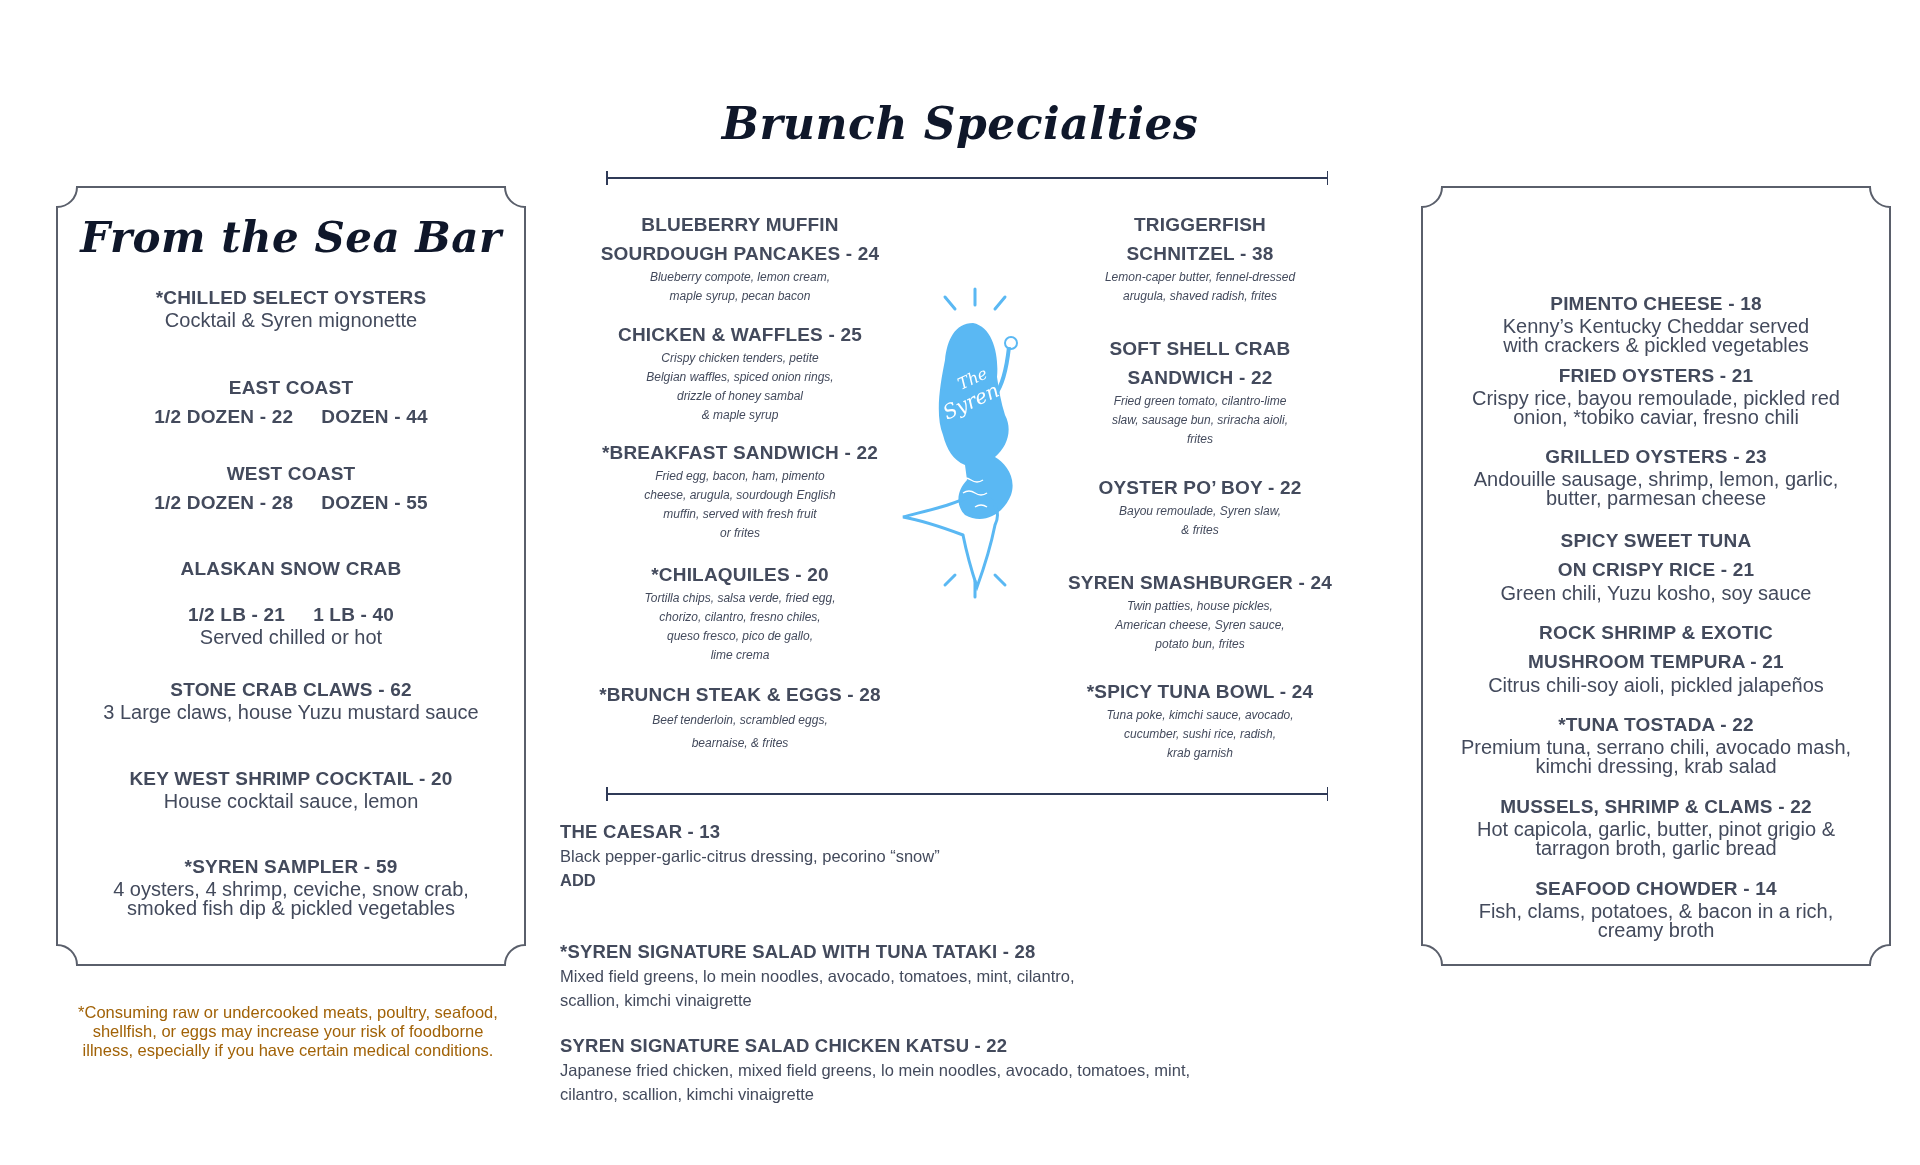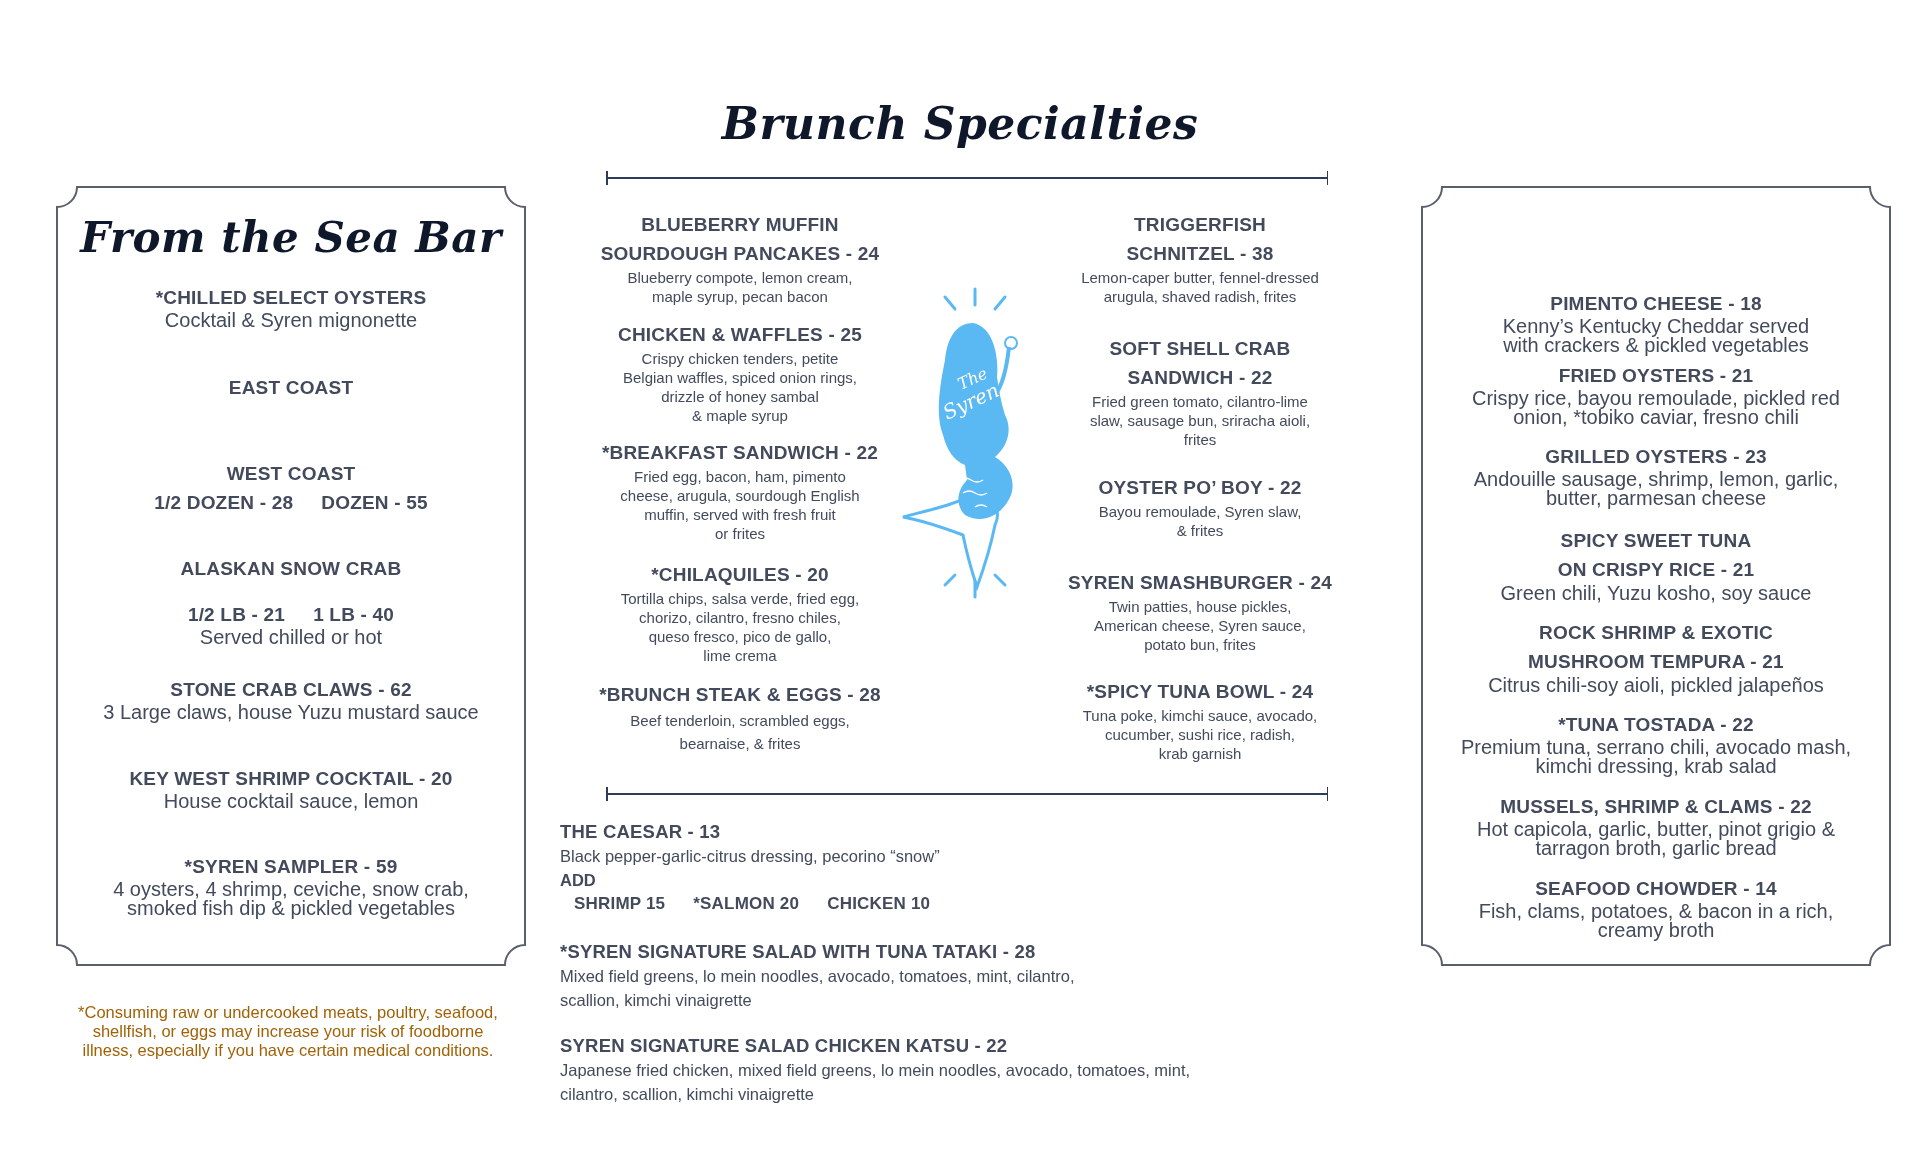--- a/index.html
+++ b/index.html
@@ -23,21 +23,21 @@
   #start { left:1420px; top:185px; width:472px; height:782px; }
 
   #brunch-title { position:absolute; left:0; width:1920px; top:98px; text-align:center; font-size:44px; }
   .rule { position:absolute; left:606px; width:722px; height:2px; background:#2f3a57; }
   .rule::before, .rule::after { content:""; position:absolute; top:-6px; width:1.5px; height:14px; background:#2f3a57; }
   .rule::before { left:0; } .rule::after { right:0; }
 
   .col { position:absolute; text-align:center; }
   .col .item { position:absolute; left:0; right:0; }
   .col .item-name { font-size:19px; line-height:29px; }
-  .col .item-desc { font-size:15px; line-height:19px; }
+  .col .item-desc { font-size:12px; line-height:19px;font-style:italic; }
 
   #mermaid { position:absolute; left:895px; top:285px; width:160px; height:320px; }
 
   .salads { position:absolute; left:560px; width:820px; text-align:left; }
   .salads .item-name { font-family:"Liberation Sans", sans-serif; font-size:18.5px; line-height:24px; }
   .salads .item-desc { font-size:16.5px; line-height:24px; }
 
   #disclaimer { position:absolute; left:68px; top:1003px; width:440px; text-align:center; font-size:16.5px; line-height:19px; color:#a16207; }
 </style>
 </head>
@@ -48,20 +48,23 @@
     <path d="M22,2 H450 A20,20 0 0 0 470,22 V760 A20,20 0 0 0 450,780 H22 A20,20 0 0 0 2,760 V22 A20,20 0 0 0 22,2 Z" fill="none" stroke="#5a5f6b" stroke-width="2"></path>
   </svg>
   <div class="panel-title script" style="top:28px;">From the Sea Bar</div>
 
   <div class="items" style="top:100px;">
     <div class="item-name">*CHILLED SELECT OYSTERS</div>
     <div class="item-desc">Cocktail &amp; Syren mignonette</div>
   </div>
   <div class="items" style="top:190px;">
     <div class="item-name">EAST COAST</div>
+    <div class="item-name price-row" style="margin-top:3px;">
+      <span>1/2 DOZEN - 22</span><span>DOZEN - 44</span>
+    </div>
   </div>
   <div class="items" style="top:276px;">
     <div class="item-name">WEST COAST</div>
     <div class="item-name price-row" style="margin-top:3px;">
       <span>1/2 DOZEN - 28</span><span>DOZEN - 55</span>
     </div>
   </div>
   <div class="items" style="top:371px;">
     <div class="item-name">ALASKAN SNOW CRAB</div>
     <div class="item-name price-row" style="margin-top:20px;">
@@ -174,23 +177,20 @@
     <div class="item-desc">krab garnish</div>
   </div>
 </div>
 
 <div class="rule" style="top:793px;"></div>
 
 <div class="salads" style="top:820px;">
   <div class="item-name">THE CAESAR - 13</div>
   <div class="item-desc">Black pepper-garlic-citrus dressing, pecorino “snow”</div>
   <div class="item-desc" style="font-weight:bold;">ADD</div>
-  <div class="item-name price-row" style="font-size:17px;">
-    <span>SHRIMP  15</span><span>*SALMON  20</span><span>CHICKEN  10</span>
-  </div>
 </div>
 <div class="salads" style="top:940px;">
   <div class="item-name">*SYREN SIGNATURE SALAD WITH TUNA TATAKI - 28</div>
   <div class="item-desc">Mixed field greens, lo mein noodles, avocado, tomatoes, mint, cilantro,</div>
   <div class="item-desc">scallion, kimchi vinaigrette</div>
 </div>
 <div class="salads" style="top:1034px;">
   <div class="item-name">SYREN SIGNATURE SALAD CHICKEN KATSU - 22</div>
   <div class="item-desc">Japanese fried chicken, mixed field greens, lo mein noodles, avocado, tomatoes, mint,</div>
   <div class="item-desc">cilantro, scallion, kimchi vinaigrette</div>

